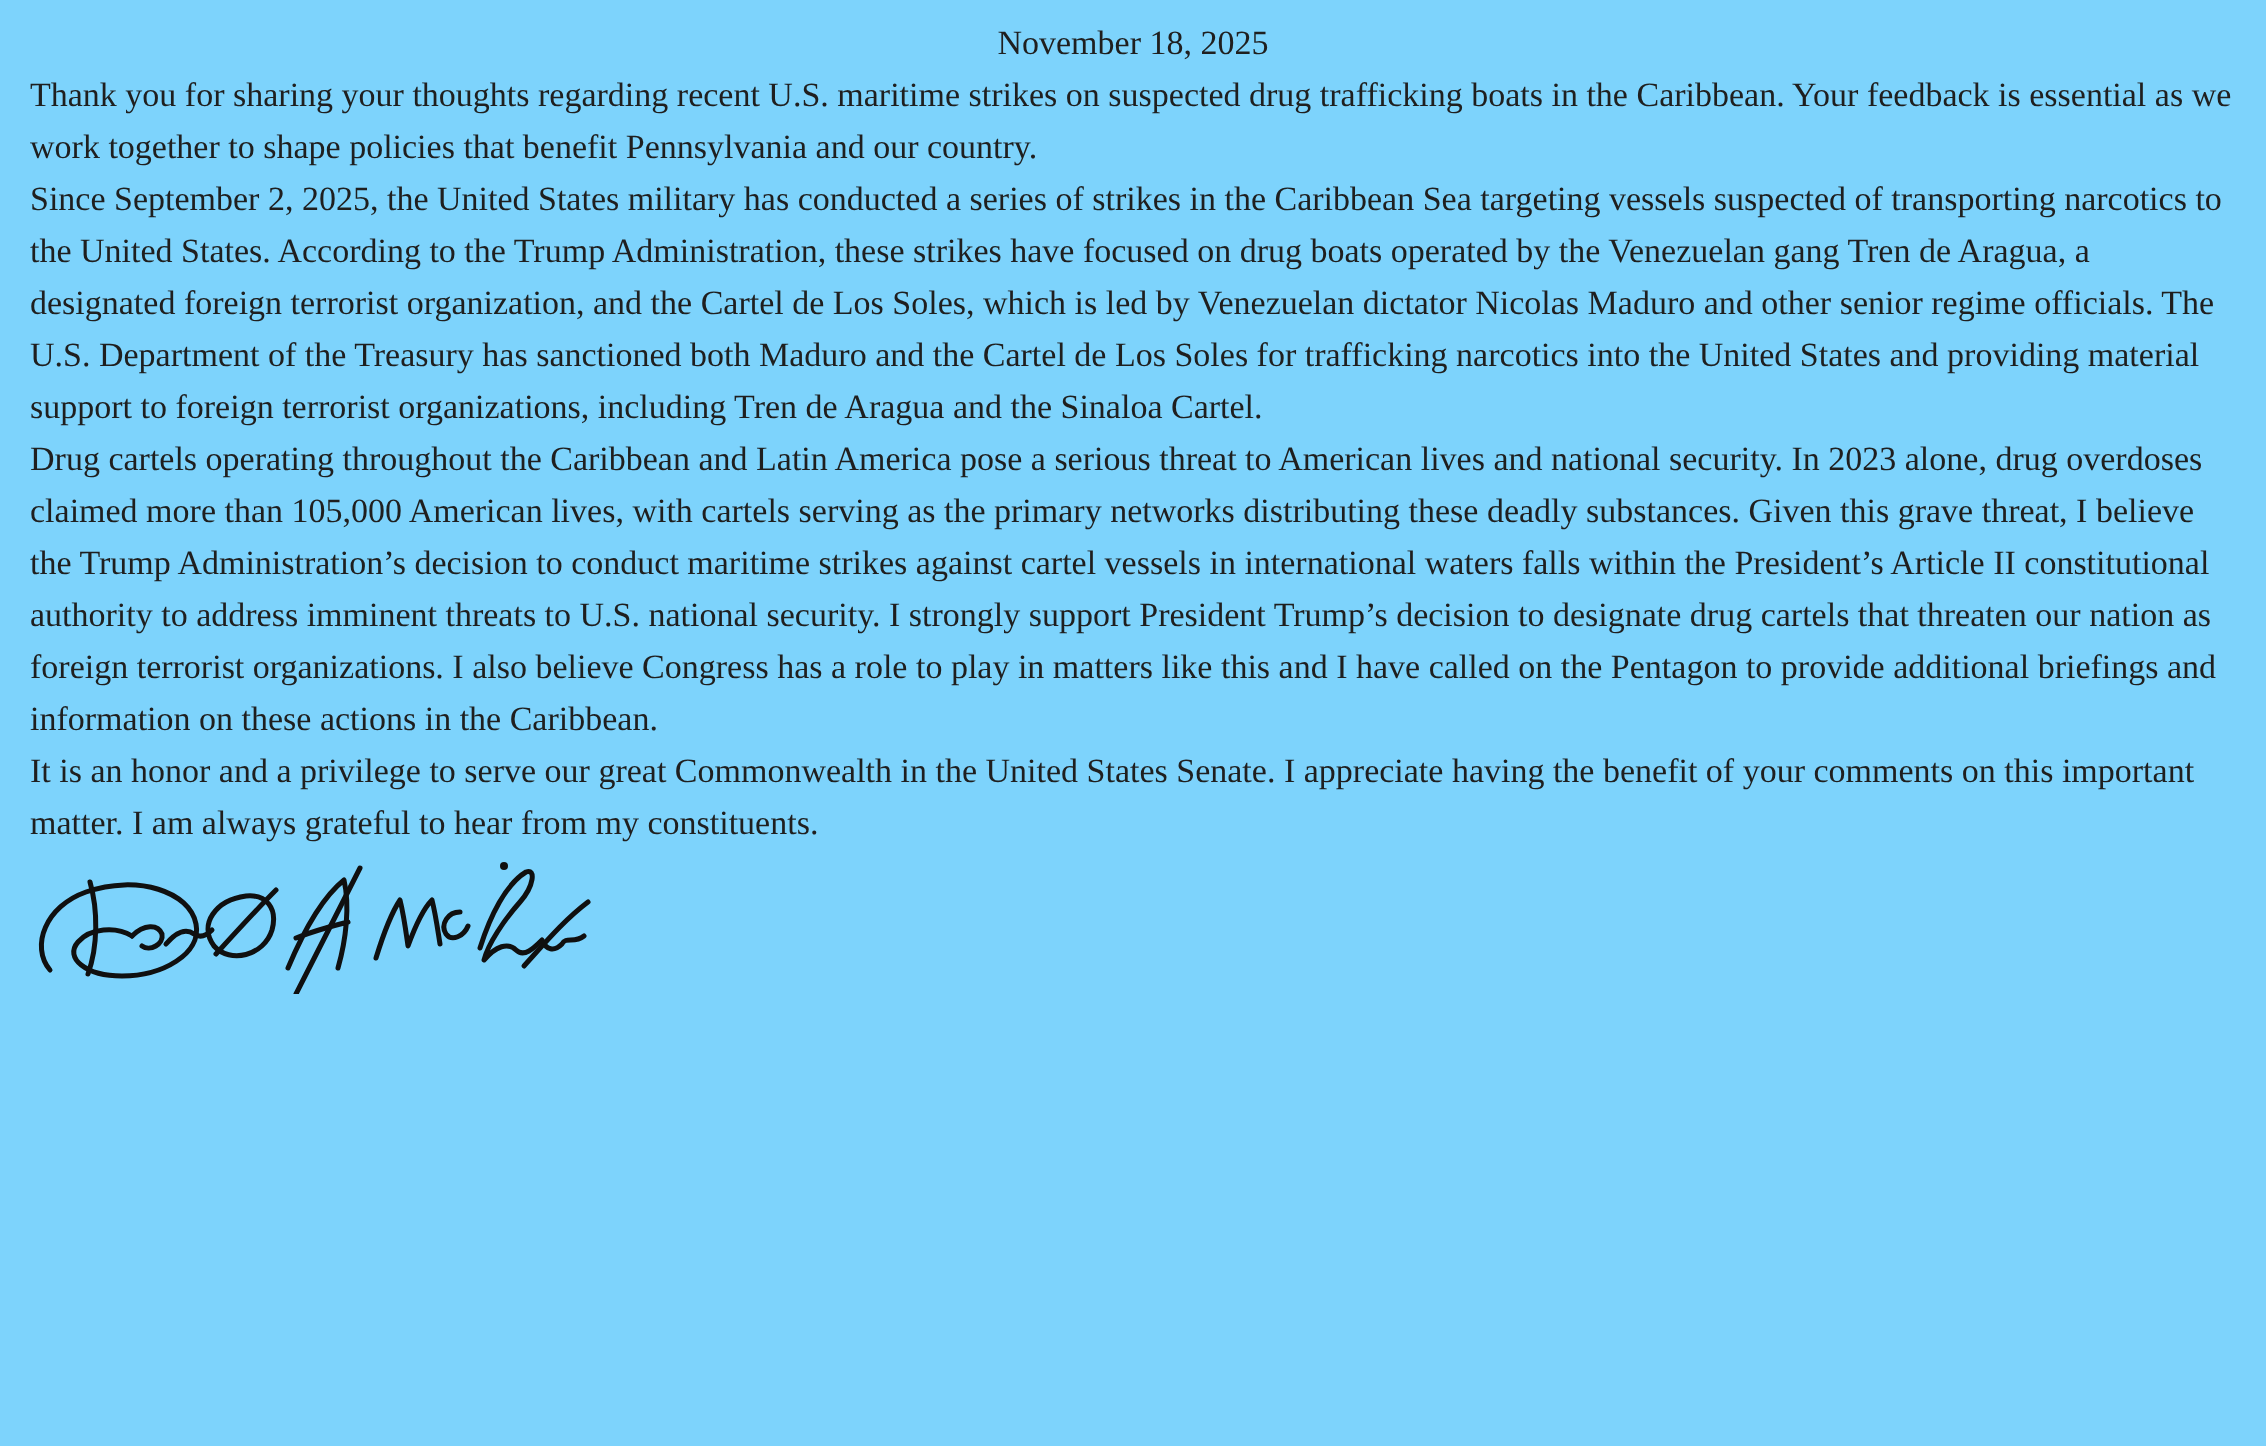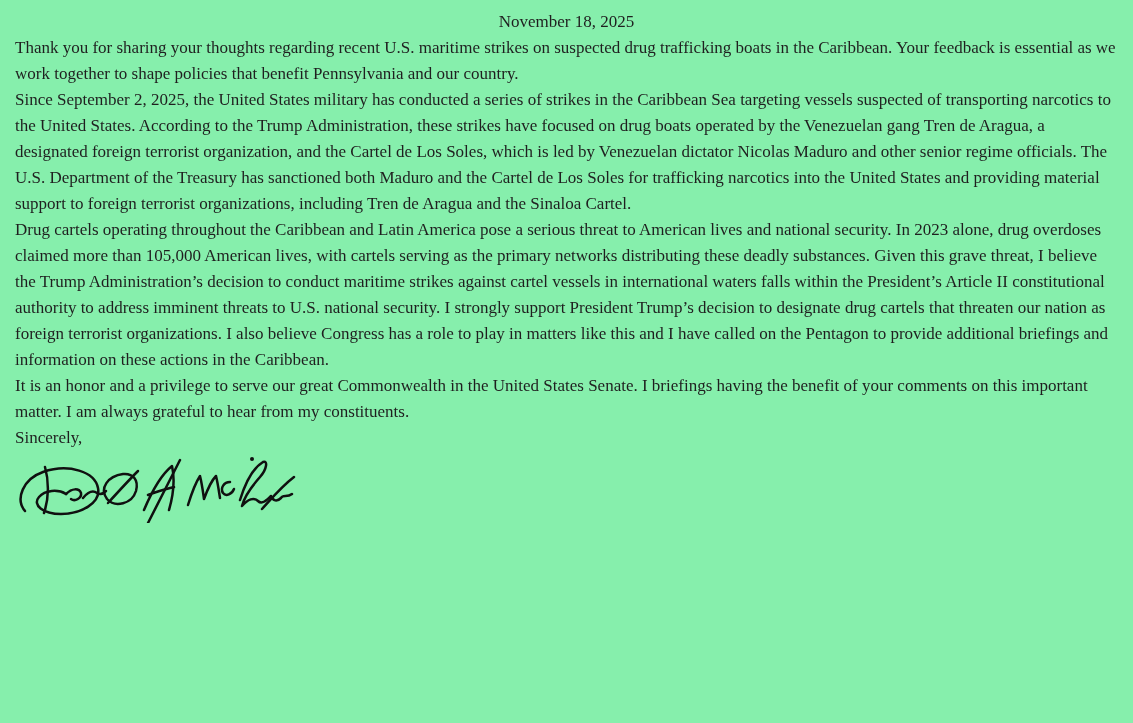--- a/index.html
+++ b/index.html
@@ -7,21 +7,21 @@
     padding: 0;
     background: #ffffff;
   }
   .page {
     position: relative;
     width: 1133px;
     height: 723px;
     box-sizing: border-box;
     padding: 9px 15px 0 15px;
     overflow: hidden;
-    background: #86efac;
+    background: #7dd3fc;
     font-family: "Liberation Serif", "DejaVu Serif", serif;
     font-size: 17px;
     line-height: 26px;
     color: #1f1f1f;
   }
   .page p { margin: 0; }
   .date-line { text-align: center; }
   .salutation { margin-top: 16px; }
   .para-first { margin-top: 44px; }
   .para { margin-top: 18px; }
@@ -41,23 +41,22 @@
 
   <p class="date-line">November 18, 2025</p>
 
 
   <p class="para-first">Thank you for sharing your thoughts regarding recent U.S. maritime strikes on suspected drug trafficking boats in the Caribbean. Your feedback is essential as we work together to shape policies that benefit Pennsylvania and our country.</p>
 
   <p class="para">Since September 2, 2025, the United States military has conducted a series of strikes in the Caribbean Sea targeting vessels suspected of transporting narcotics to the United States. According to the Trump Administration, these strikes have focused on drug boats operated by the Venezuelan gang Tren de Aragua, a designated foreign terrorist organization, and the Cartel de Los Soles, which is led by Venezuelan dictator Nicolas Maduro and other senior regime officials. The U.S. Department of the Treasury has sanctioned both Maduro and the Cartel de Los Soles for trafficking narcotics into the United States and providing material support to foreign terrorist organizations, including Tren de Aragua and the Sinaloa Cartel.</p>
 
   <p class="para">Drug cartels operating throughout the Caribbean and Latin America pose a serious threat to American lives and national security. In 2023 alone, drug overdoses claimed more than 105,000 American lives, with cartels serving as the primary networks distributing these deadly substances. Given this grave threat, I believe the Trump Administration’s decision to conduct maritime strikes against cartel vessels in international waters falls within the President’s Article II constitutional authority to address imminent threats to U.S. national security. I strongly support President Trump’s decision to designate drug cartels that threaten our nation as foreign terrorist organizations. I also believe Congress has a role to play in matters like this and I have called on the Pentagon to provide additional briefings and information on these actions in the Caribbean.</p>
 
-  <p class="para">It is an honor and a privilege to serve our great Commonwealth in the United States Senate. I briefings having the benefit of your comments on this important matter. I am always grateful to hear from my constituents.</p>
+  <p class="para">It is an honor and a privilege to serve our great Commonwealth in the United States Senate. I appreciate having the benefit of your comments on this important matter. I am always grateful to hear from my constituents.</p>
 
-  <p class="closing">Sincerely,</p>
 
   <div class="signature-wrap" aria-label="handwritten signature">
     <svg width="290" height="70" viewBox="0 0 290 70" fill="none" stroke="#101010" stroke-width="2.5" stroke-linecap="round" stroke-linejoin="round">
 
       <path d="M16 58 C6 46 14 26 34 19 C60 10 86 19 89 35 C92 50 72 61 52 61 C34 61 23 52 30 44 C36 37 49 36 57 41"></path>
 
       <path d="M36 14 C40 28 40 46 35 60"></path>
 
       <path d="M57 41 C63 35 70 35 72 40 C73 45 66 49 62 46 M74 45 C79 39 84 37 88 40 C91 42 94 41 97 38"></path>
 

